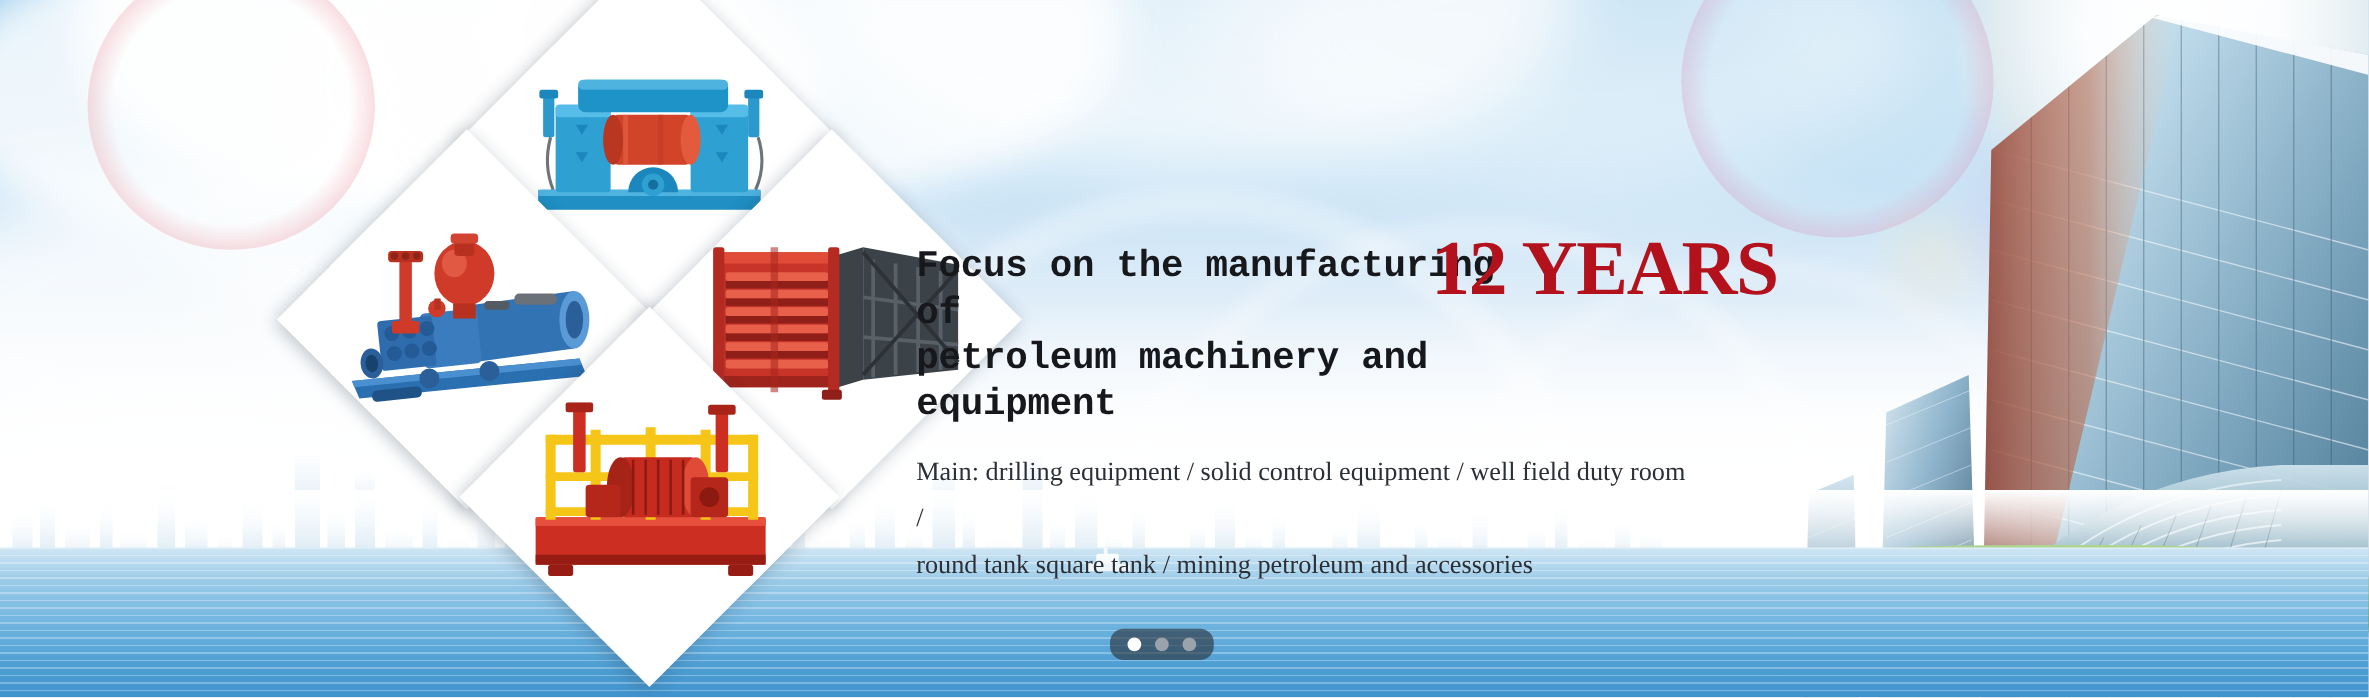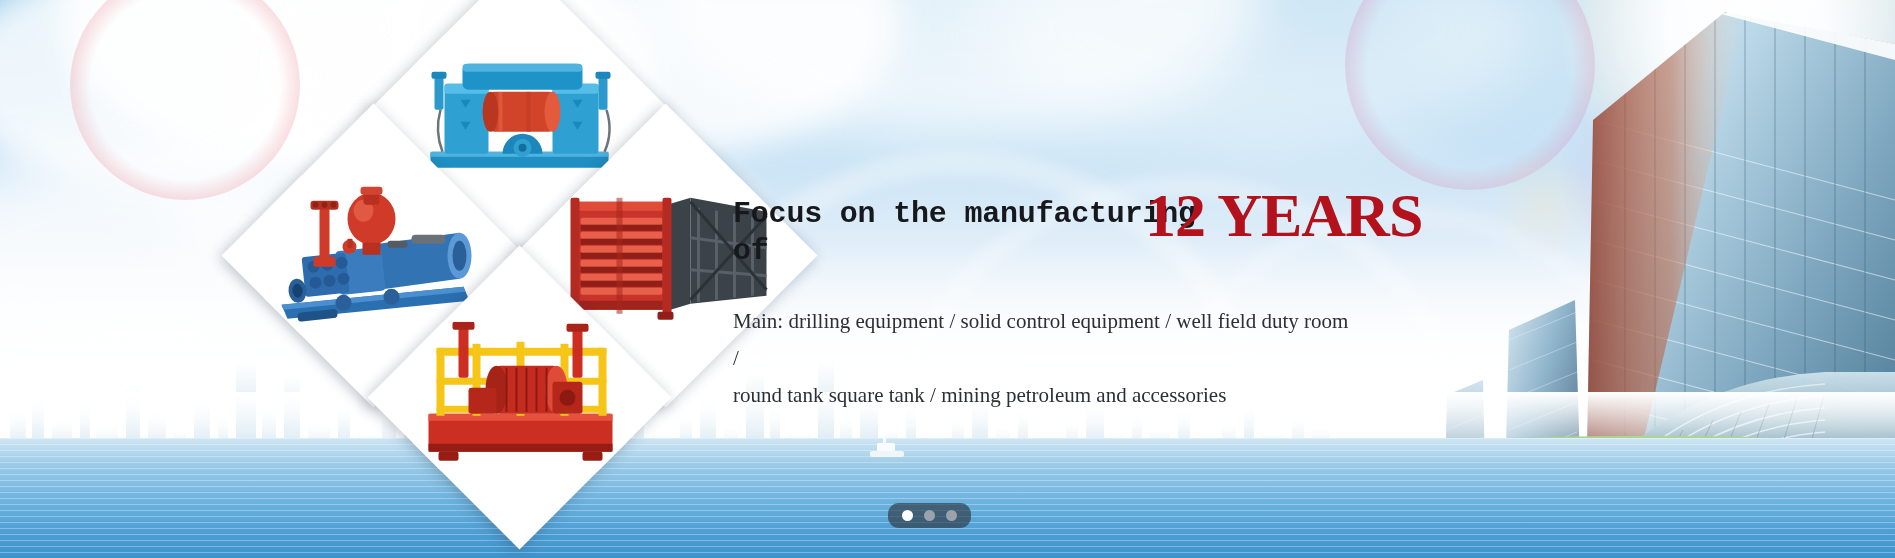--- a/index.html
+++ b/index.html
@@ -116,21 +116,21 @@
     color:#16181c; letter-spacing:-.2px;
     width:500px;
   }
   .years{
     position:absolute; left:412px; top:-12px;
     font-family:"Liberation Serif", serif;
     font-weight:700; font-size:62px; line-height:1;
     color:#b3111b; letter-spacing:-1px; white-space:nowrap;
   }
   .sub{
-    margin-top:34px;
+    margin-top:17px;
     font-family:"Liberation Serif", serif;
     font-size:21px; line-height:1.75; color:#2b2f36;
     width:620px;
   }
 
   
   .dots{
     position:absolute; left:888px; top:503px;
     display:flex; align-items:center; gap:11px;
     background:rgba(40,48,56,.62);
@@ -552,20 +552,21 @@
           <rect x="56" y="66" width="28" height="26" rx="3" fill="#b5261b"></rect>
         </svg>
       </div>
     </div>
 
   </div>
 
   <div class="copy">
     <div class="headline">
       <div>Focus on the manufacturing of</div>
+      <div>petroleum machinery and equipment</div>
     </div>
     <div class="years">12 YEARS</div>
     <div class="sub">
       <div>Main: drilling equipment / solid control equipment / well field duty room /</div>
       <div>round tank square tank / mining petroleum and accessories</div>
     </div>
   </div>
 
   <div class="dots">
     <span class="dot active"></span>

